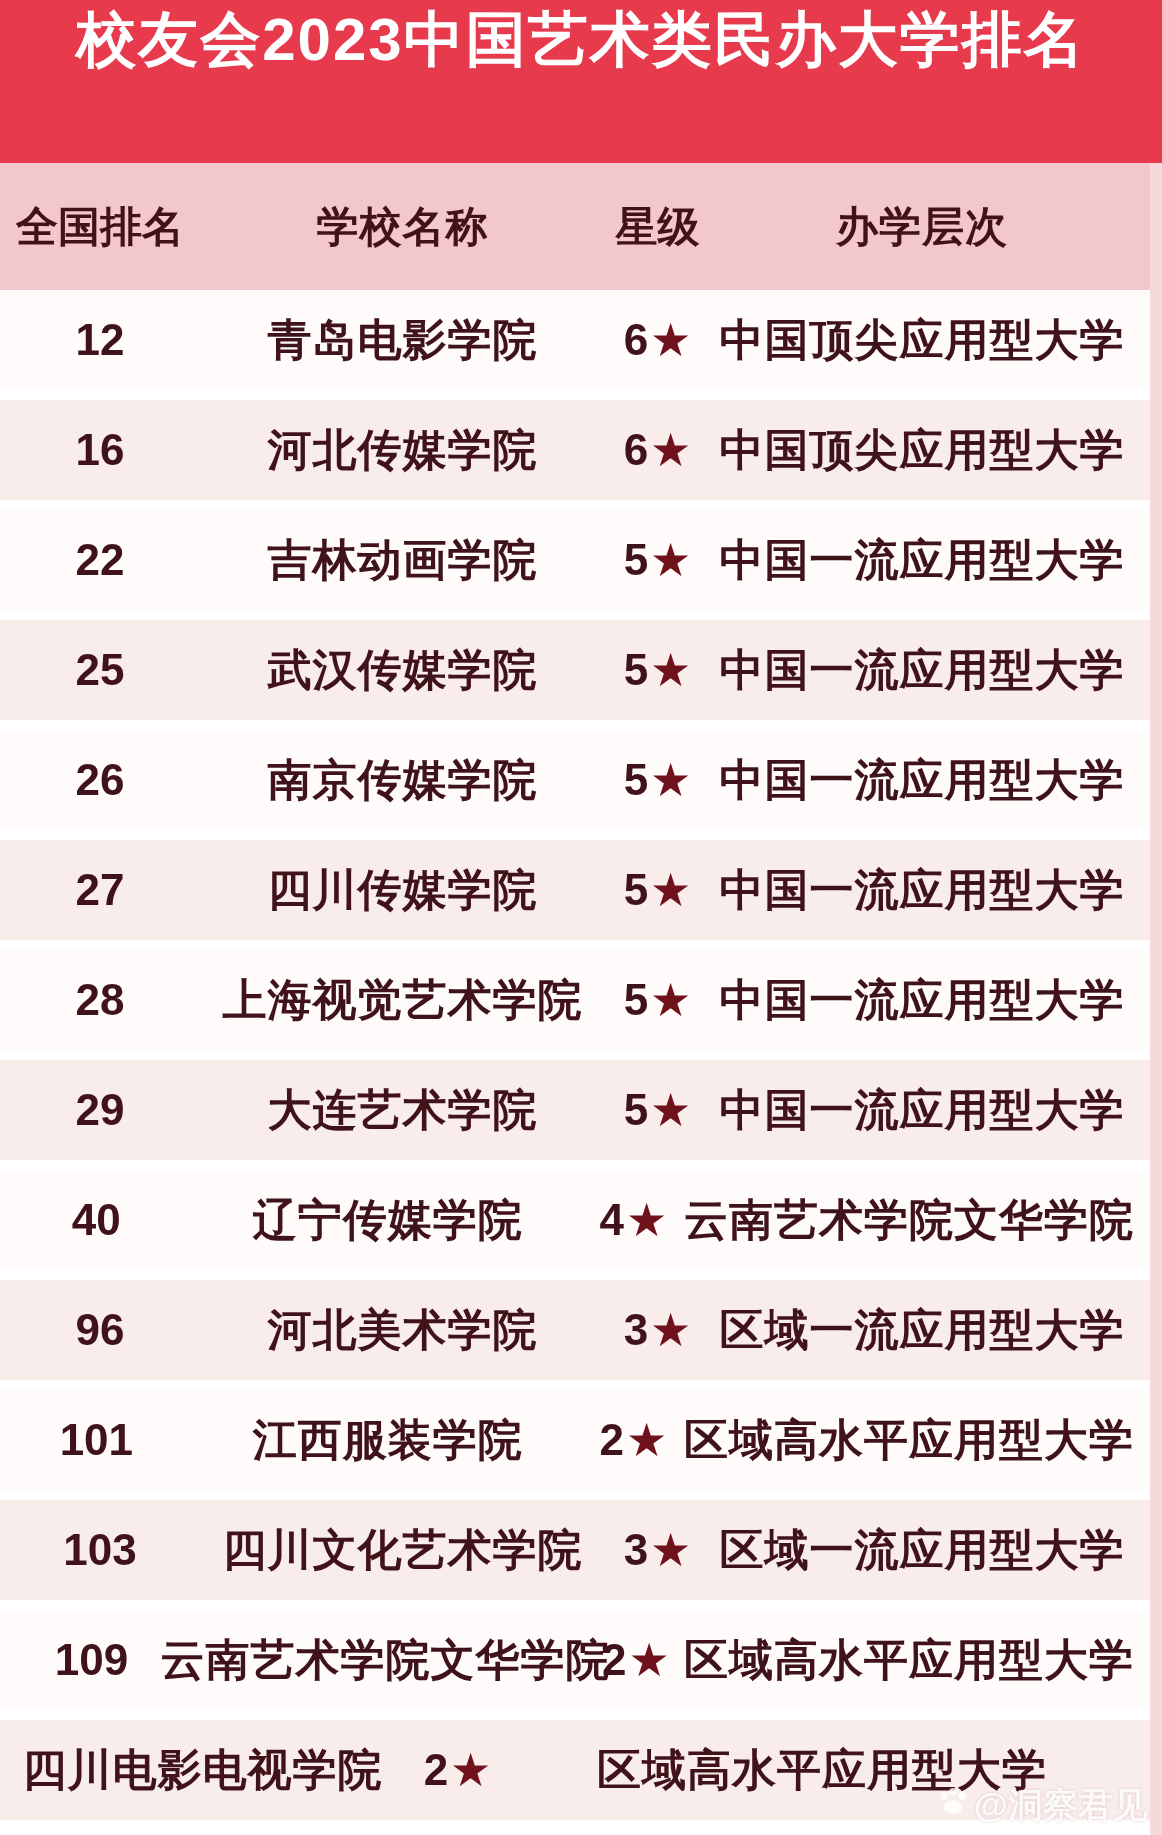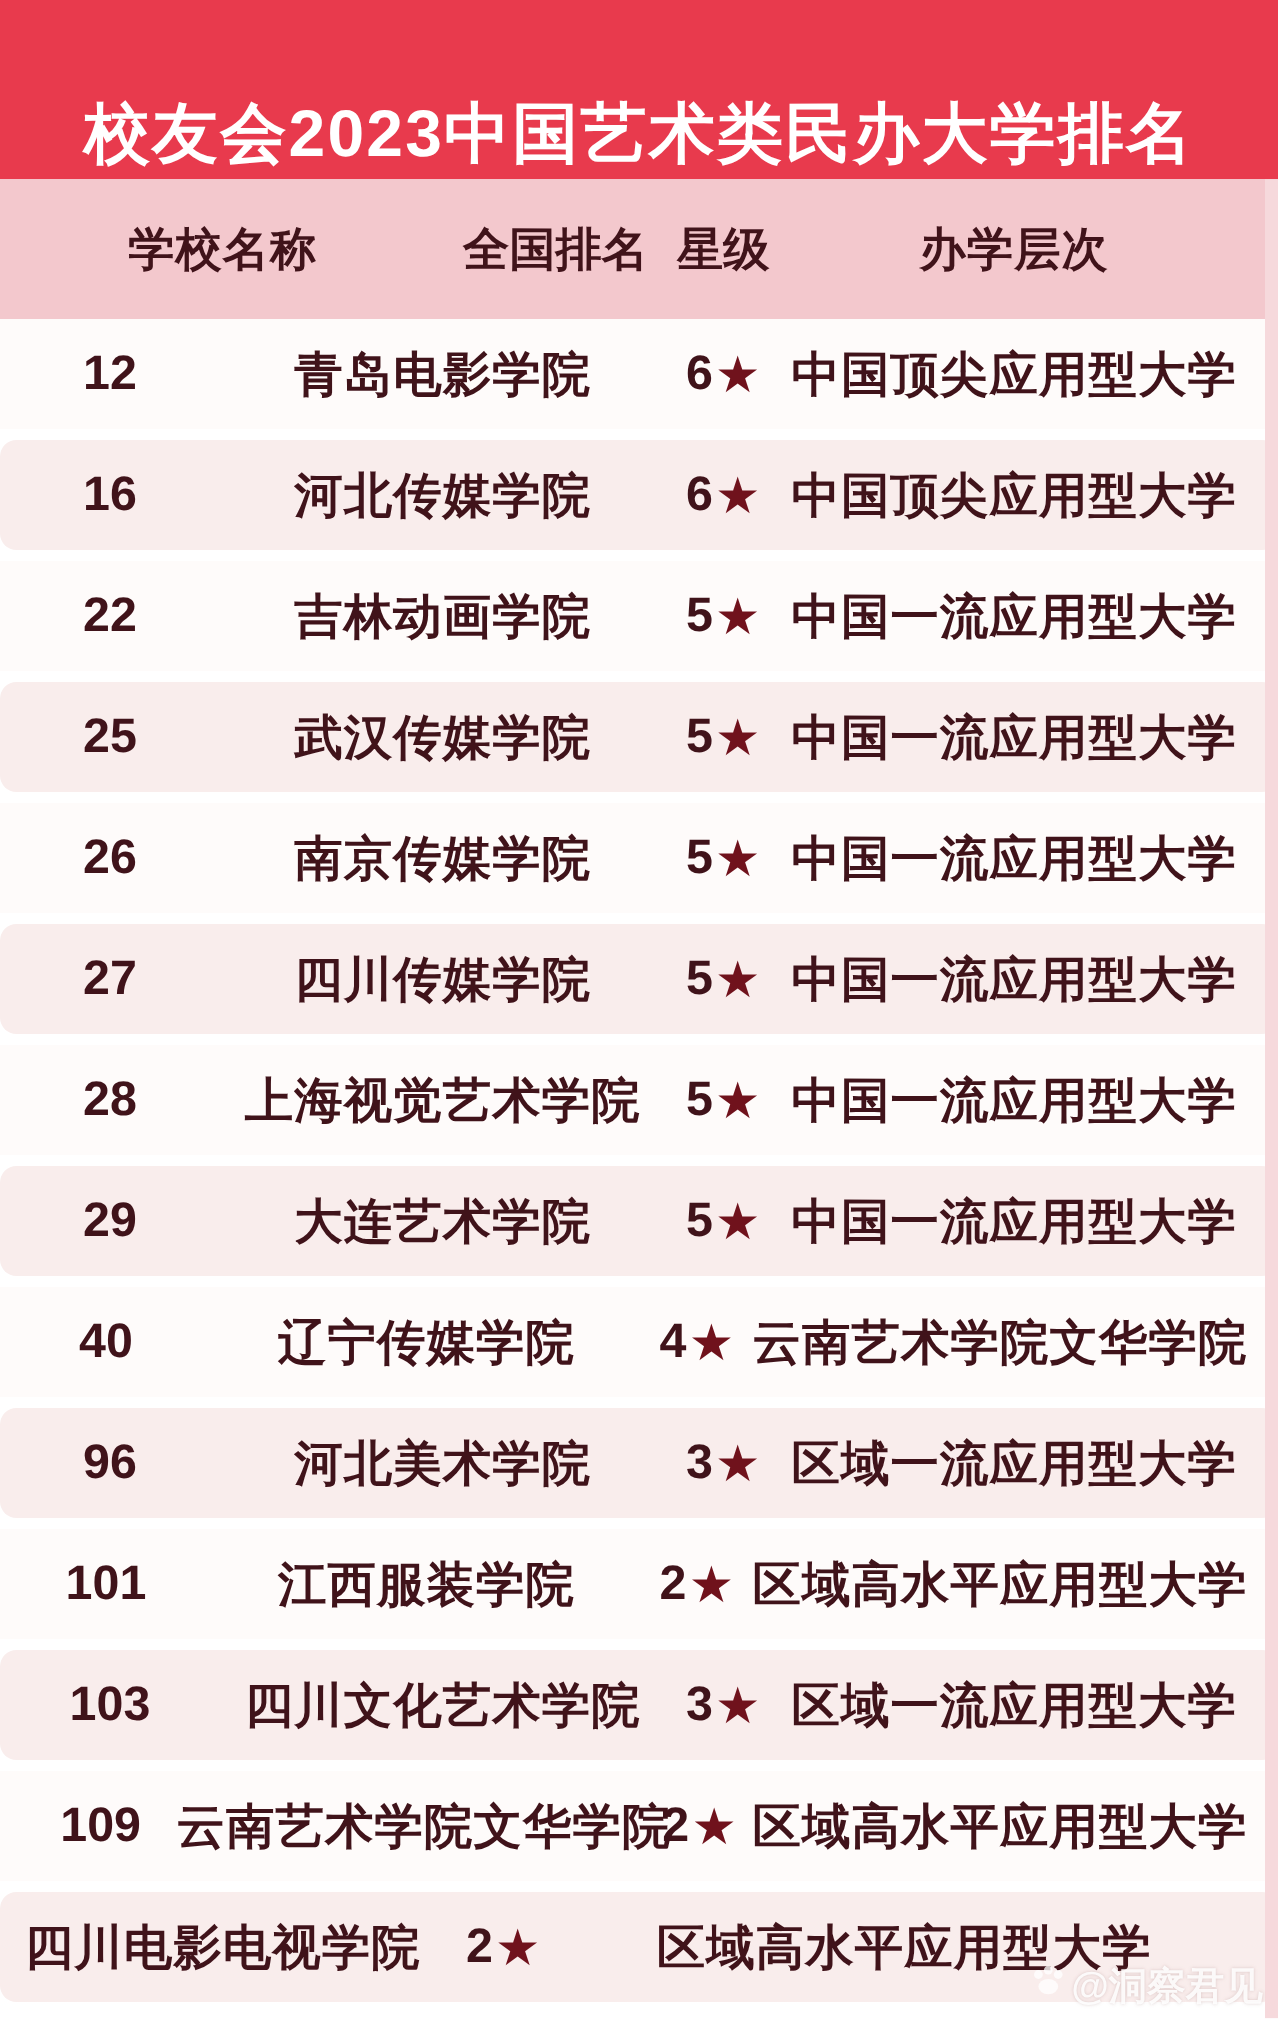--- a/index.html
+++ b/index.html
@@ -8,21 +8,21 @@
     width:1162px;height:1835px;
     margin:0 auto;
     background:#ffffff;
     overflow:hidden;
     font-family:"Liberation Sans","DejaVu Sans",sans-serif;
   }
   
   .banner{
     position:absolute;left:0;top:0;width:1162px;height:163px;
     background:var(--banner_red,#e83a4d);
-    display:flex;align-items:flex-end;justify-content:center;
+    display:flex;align-items:flex-start;justify-content:center;
   }
   .banner h1{
     margin:0;
     color:var(--title_white,#ffffff);
     font-size:60px;font-weight:700;letter-spacing:2px;
     white-space:nowrap;
   }
   
   .thead{
     position:absolute;left:0;top:163px;width:1162px;height:127px;
@@ -33,21 +33,21 @@
   }
   
   .tbody{position:absolute;left:0;top:290px;width:1162px;}
   .row{
     width:1162px;height:100px;margin-bottom:10px;
     background:var(--row_white,#fefbfa);
     display:flex;align-items:center;
     color:var(--text_dark,#40131a);
     font-size:44px;font-weight:600;
   }
-  .row.alt{background:var(--row_pink,#f9edec);border-radius:15px;}
+  .row.alt{background:var(--row_pink,#f9edec);}
   
   .cell{display:flex;align-items:center;justify-content:center;white-space:nowrap;}
   .cell.rank  {width:200px;}
   .cell.school{width:405px;letter-spacing:1px;}
   .cell.star  {width:105px;}
   .cell.level {flex:1;padding-right:28px;letter-spacing:1px;}
   .star-sym{color:var(--star_red,#70121c);margin-left:2px;font-size:46px;}
   
   .edge-strip{
     position:absolute;right:0;top:163px;width:12px;height:1672px;
@@ -67,22 +67,22 @@
 </head>
 <body>
 
 <div class="page">
 
   <div class="banner">
     <h1>校友会2023中国艺术类民办大学排名</h1>
   </div>
 
   <div class="thead">
+    <div class="cell rank">全国排名</div>
     <div class="cell school">学校名称</div>
-    <div class="cell rank">全国排名</div>
     <div class="cell star">星级</div>
     <div class="cell level">办学层次</div>
   </div>
 
   <div class="tbody" id="rows">
       <div class="row">
         <div class="cell rank">12</div>
         <div class="cell school">青岛电影学院</div>
         <div class="cell star">
           <span>6</span>

